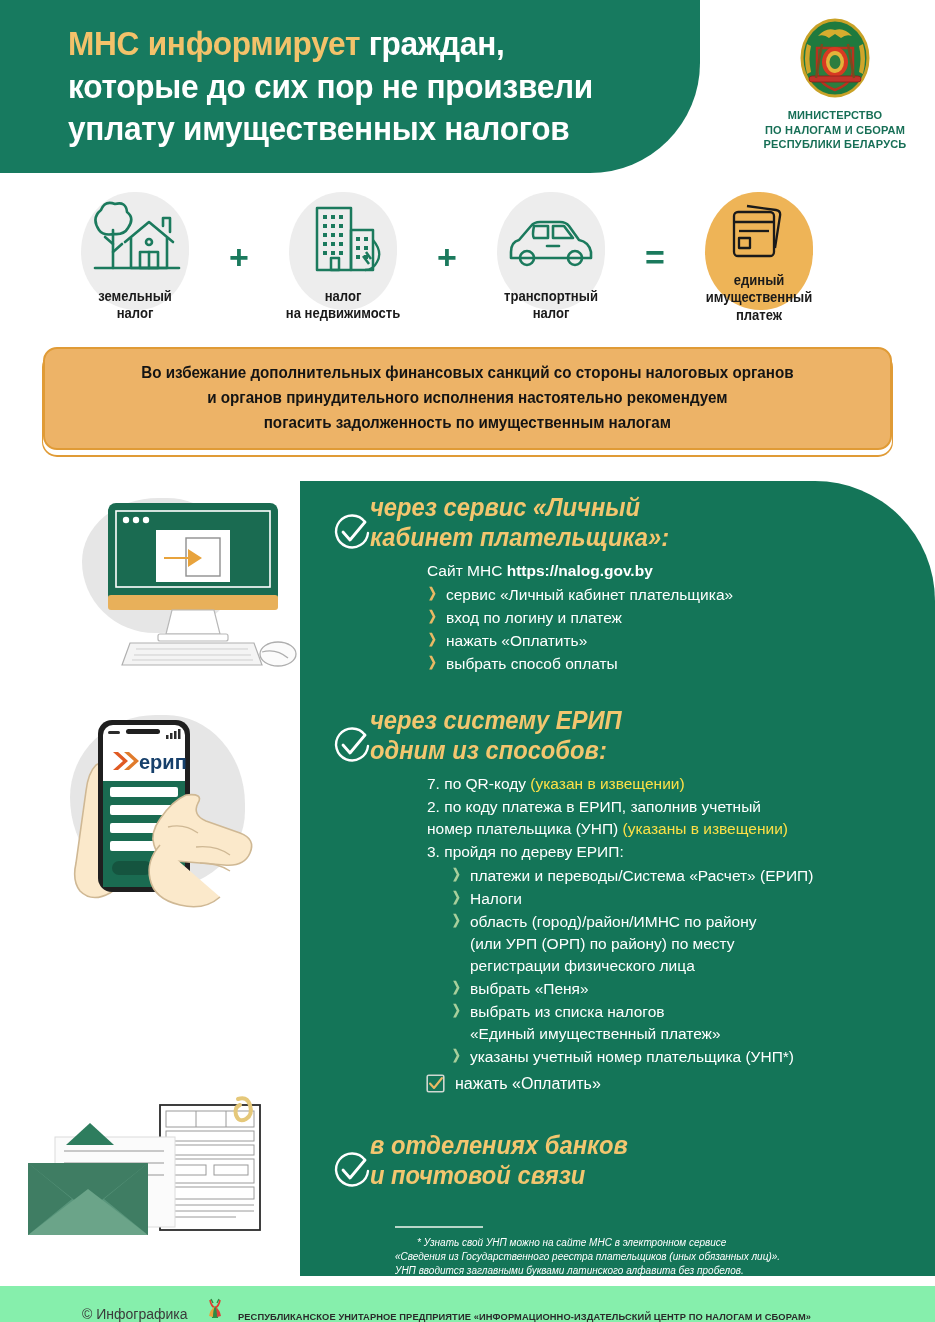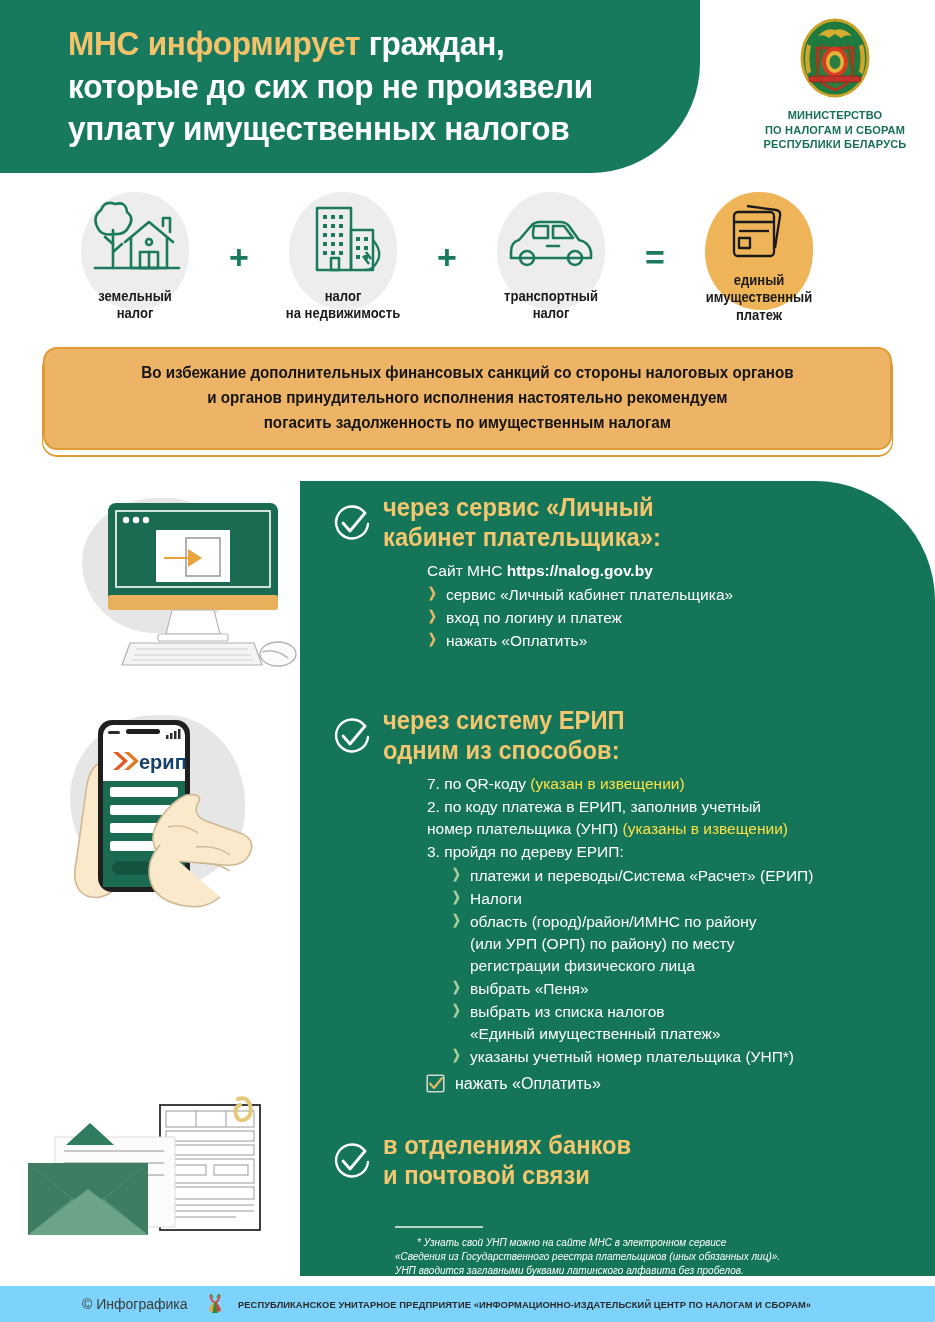--- a/index.html
+++ b/index.html
@@ -166,22 +166,22 @@
     position: absolute;
     left: 32px;
     width: 580px;
   }
   .sec1 { top: 12px; }
   .sec2 { top: 225px; }
   .sec3 { top: 650px; }
 
   .sec-head {
     display: flex;
-    align-items: center;
-    gap: 13px;
+    align-items: flex-end;
+    font-style: italic;
   }
   .check-circle {
     flex: 0 0 auto;
     margin-top: 3px;
   }
   .sec-title {
     font-family: "Liberation Sans Narrow", "Liberation Sans", sans-serif;
     font-weight: bold;
     font-size: 25px;
     line-height: 1.18;
@@ -297,23 +297,23 @@
   }
   .illus svg { position: relative; z-index: 1; }
 
   
   .footer-bar {
     position: absolute;
     left: 0;
     top: 1286px;
     width: 935px;
     height: 36px;
-    background: #7dd3fc;
+    background: #86efac;
     display: flex;
-    align-items: center;
+    align-items: flex-end;
   }
   .footer-copy {
     margin-left: 82px;
     font-family: "Liberation Sans Narrow", "Liberation Sans", sans-serif;
     font-size: 14px;
     color: #3a3a3a;
     white-space: nowrap;
   }
   .footer-logo {
     margin-left: 14px;
@@ -593,20 +593,21 @@
           <div>через сервис «Личный</div>
           <div>кабинет плательщика»:</div>
         </div>
       </div>
       <div class="sec-body">
         <div class="site-line"><span>Сайт МНС </span><b>https://nalog.gov.by</b></div>
         <ul class="arrow-list">
           <li>сервис «Личный кабинет плательщика»</li>
           <li>вход по логину и платеж</li>
           <li>нажать «Оплатить»</li>
+          <li>выбрать способ оплаты</li>
         </ul>
       </div>
     </div>
 
     <div class="section sec2">
       <div class="sec-head">
         <svg class="check-circle" width="38" height="38" viewBox="0 0 38 38">
           <path d="M33 8 a16 16 0 1 0 3 11" fill="none" stroke="#ffffff" stroke-width="2.4" stroke-linecap="round"></path>
           <path d="M11 18 l7 8 l15 -18" fill="none" stroke="#ffffff" stroke-width="2.8" stroke-linecap="round" stroke-linejoin="round"></path>
         </svg>

